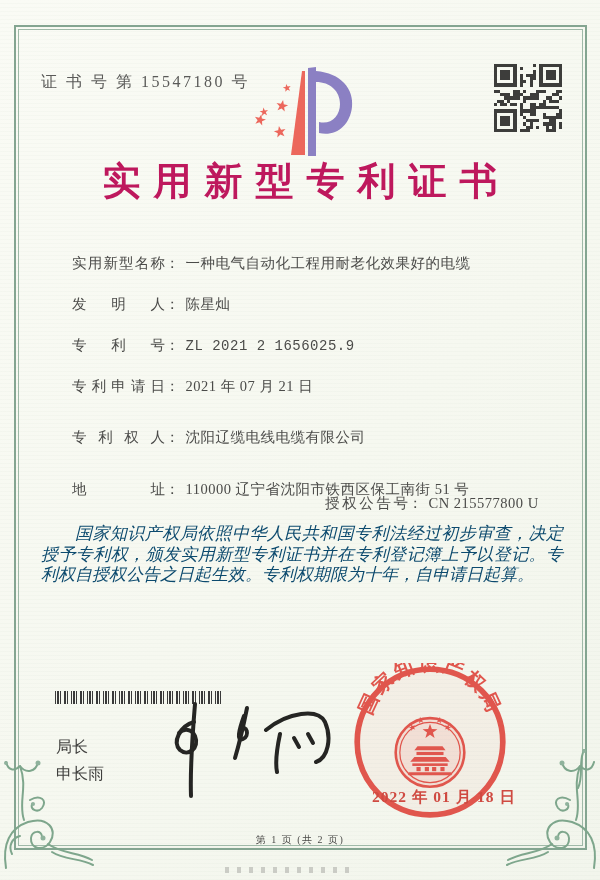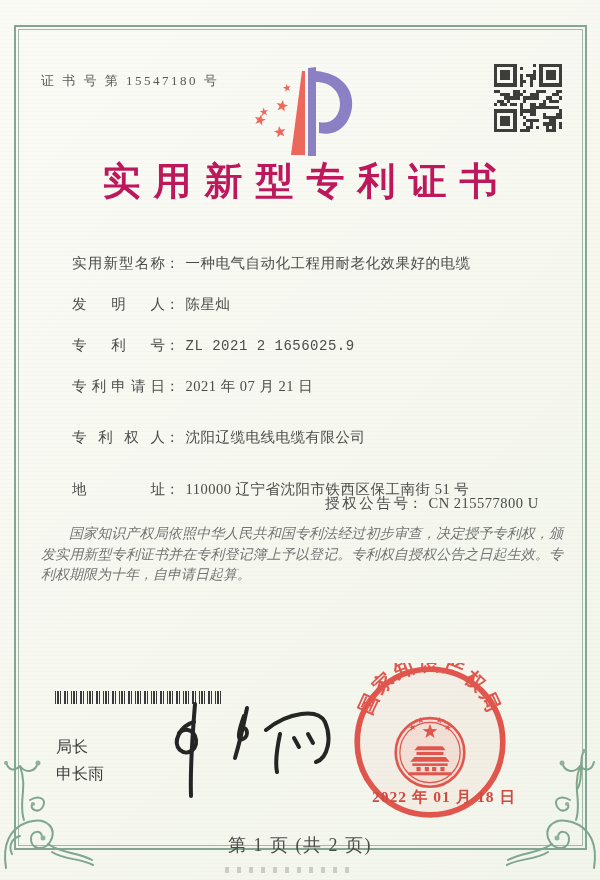--- a/index.html
+++ b/index.html
@@ -8,53 +8,53 @@
        background:#f9faf3;}
   .paper{position:absolute;inset:0;
        background:
          repeating-linear-gradient(0deg, rgba(120,150,120,0.035) 0 1px, transparent 1px 4px),
          linear-gradient(135deg,#fafbf5 0%,#f6f8f0 55%,#f2f5ec 100%);}
   
   .frame{position:absolute;left:14px;right:13px;top:25px;bottom:30px;
        border:2.5px solid #84a591;pointer-events:none;}
   .frame::after{content:"";position:absolute;inset:2px;border:1px solid #9fb9a8;}
   
-  .cert-no{position:absolute;left:41px;top:72px;font-size:13px;color:#5a5a58;
+  .cert-no{position:absolute;left:41px;top:72px;font-size:16px;color:#5a5a58;
        letter-spacing:2.5px;}
   .logo{position:absolute;left:235px;top:58px;}
   .qr{position:absolute;left:494px;top:64px;}
   .title{position:absolute;left:0;right:0;top:156px;text-align:center;
        font-size:38px;font-weight:600;color:#be185d;letter-spacing:13px;
        text-indent:13px;}
   
   .row{position:absolute;left:40px;right:36px;font-size:14.5px;color:#4b4b49;
        white-space:nowrap;margin-left:32px;}
   .lbl{display:inline-block;width:93px;text-align:justify;text-align-last:justify;
        vertical-align:bottom;}
   .colon{margin-right:6px;}
   .val{letter-spacing:0.5px;}
   .grant-no{position:absolute;left:253px;top:0;}
   
-  .legal{position:absolute;left:41px;right:37px;top:524px;font-size:14px;
-       line-height:20.5px;color:#737373;text-align:justify;font-style:italic;}
+  .legal{position:absolute;left:41px;right:37px;top:524px;font-size:17px;
+       line-height:20.5px;color:#0c4a6e;text-align:justify;font-style:italic;}
   .legal p{margin:0;text-indent:2em;}
   
   .barcode{position:absolute;left:55px;top:691px;width:168px;height:13px;
        background:repeating-linear-gradient(90deg,
          #3a3a3a 0 1px,transparent 1px 2px,#3a3a3a 2px 4px,transparent 4px 5px,
          #3a3a3a 5px 6px,transparent 6px 9px,#3a3a3a 9px 11px,transparent 11px 12px,
          #3a3a3a 12px 13px,transparent 13px 16px);}
   .commissioner{position:absolute;left:56px;top:733px;font-size:16px;color:#3f3f3d;
        font-family:"Liberation Sans","DejaVu Sans",sans-serif;line-height:27px;}
   .signature{position:absolute;left:148px;top:696px;}
   .seal{position:absolute;left:352px;top:663px;}
   .seal-date{position:absolute;left:372px;top:787px;font-size:15.5px;color:#cf4a41;
        letter-spacing:1px;font-weight:600;}
   .page-num{position:absolute;left:0;right:0;top:833px;text-align:center;
-       font-size:18px;color:#4b4b49;letter-spacing:1.5px;}
+       font-size:10px;color:#4b4b49;letter-spacing:1.5px;}
   .cutoff{position:absolute;left:225px;top:867px;width:125px;height:6px;opacity:.45;
        background:repeating-linear-gradient(90deg,#9a9a96 0 4px,transparent 4px 12px);}
   
   .fl{position:absolute;pointer-events:none;}
   .fl-bl{left:0px;top:758px;}
   .fl-br{right:0px;top:748px;transform:scaleX(-1);}
 </style>
 </head>
 <body>
 

